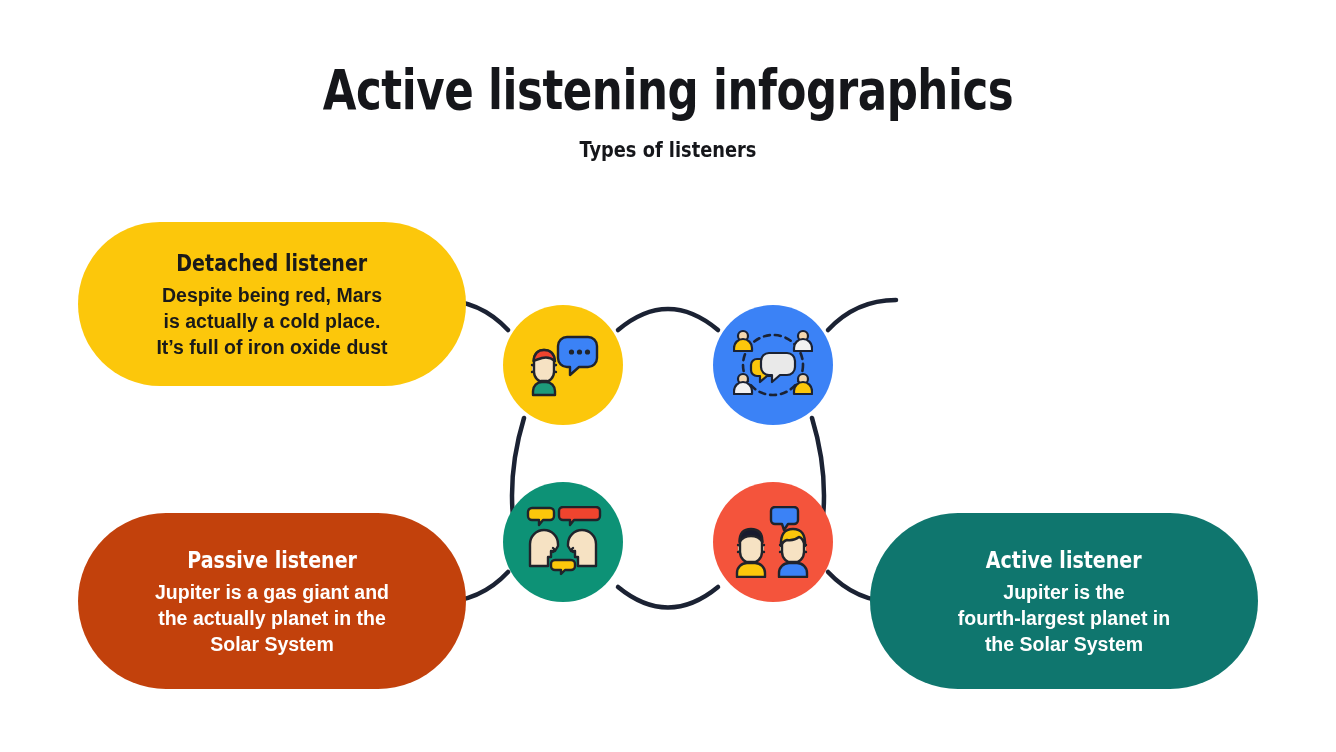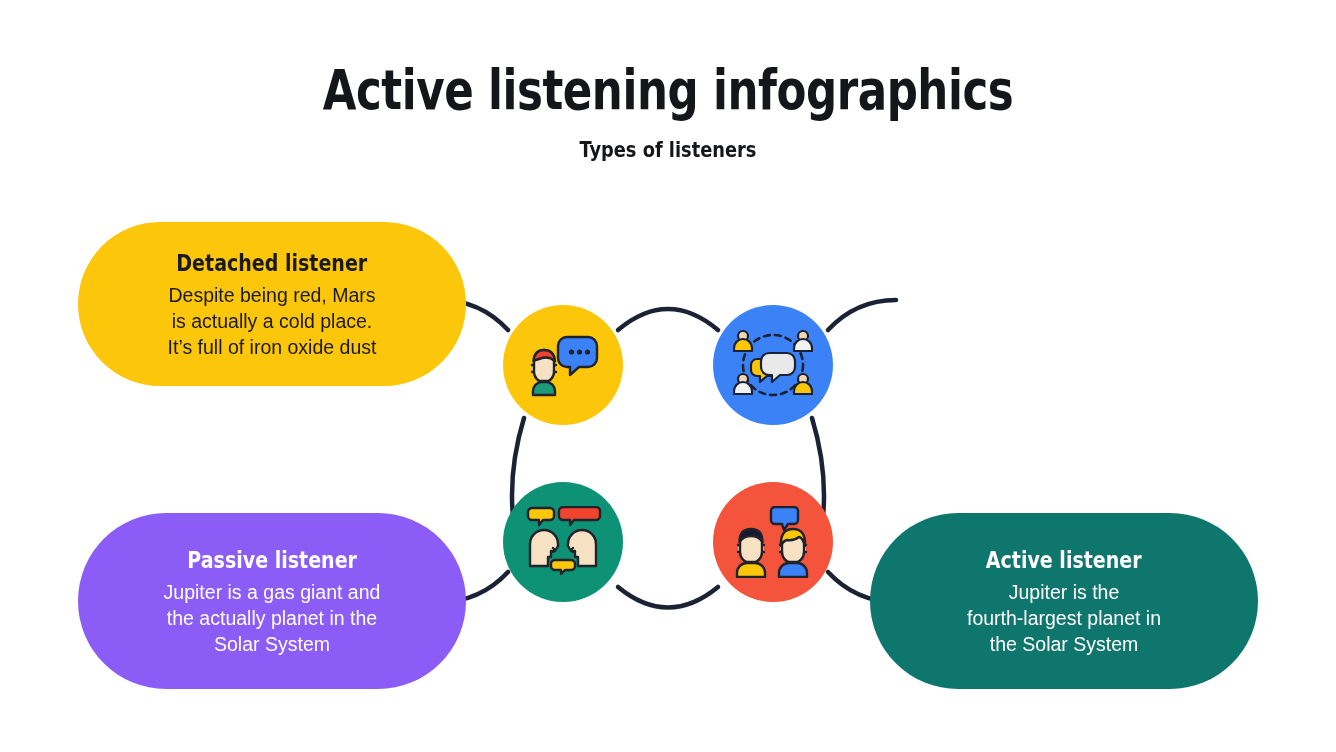--- a/index.html
+++ b/index.html
@@ -81,41 +81,41 @@
     font-family: "DejaVu Sans Condensed", "Liberation Sans Narrow", "Liberation Sans", sans-serif;
     font-weight: 700;
     font-size: 23px;
     line-height: 30px;
     transform: scaleX(0.92);
     margin-bottom: 4px;
   }
 
   .card-body {
     font-family: "Liberation Sans", sans-serif;
-    font-weight: 400;
+    font-weight: 700;
     font-size: 19.5px;
     line-height: 26px;
     white-space: pre-line;
   }
 
   #card-detached {
     left: 78px;  top: 222px;  width: 388px; height: 164px;
     background: #fcc70b;
   }
   #card-detached .card-title, #card-detached .card-body { color: #1a1a1a; }
 
   #card-involved {
     left: 870px; top: 222px;  width: 388px; height: 164px;
     background: #3b82f6;
   }
   #card-involved .card-title, #card-involved .card-body { color: #ffffff; }
 
   #card-passive {
     left: 78px;  top: 513px;  width: 388px; height: 176px;
-    background: #8b5cf6;
+    background: #c2410c;
   }
   #card-passive .card-title, #card-passive .card-body { color: #ffffff; }
 
   #card-active {
     left: 870px; top: 513px;  width: 388px; height: 176px;
     background: #0f766e;
   }
   #card-active .card-title, #card-active .card-body { color: #ffffff; }
 
   

